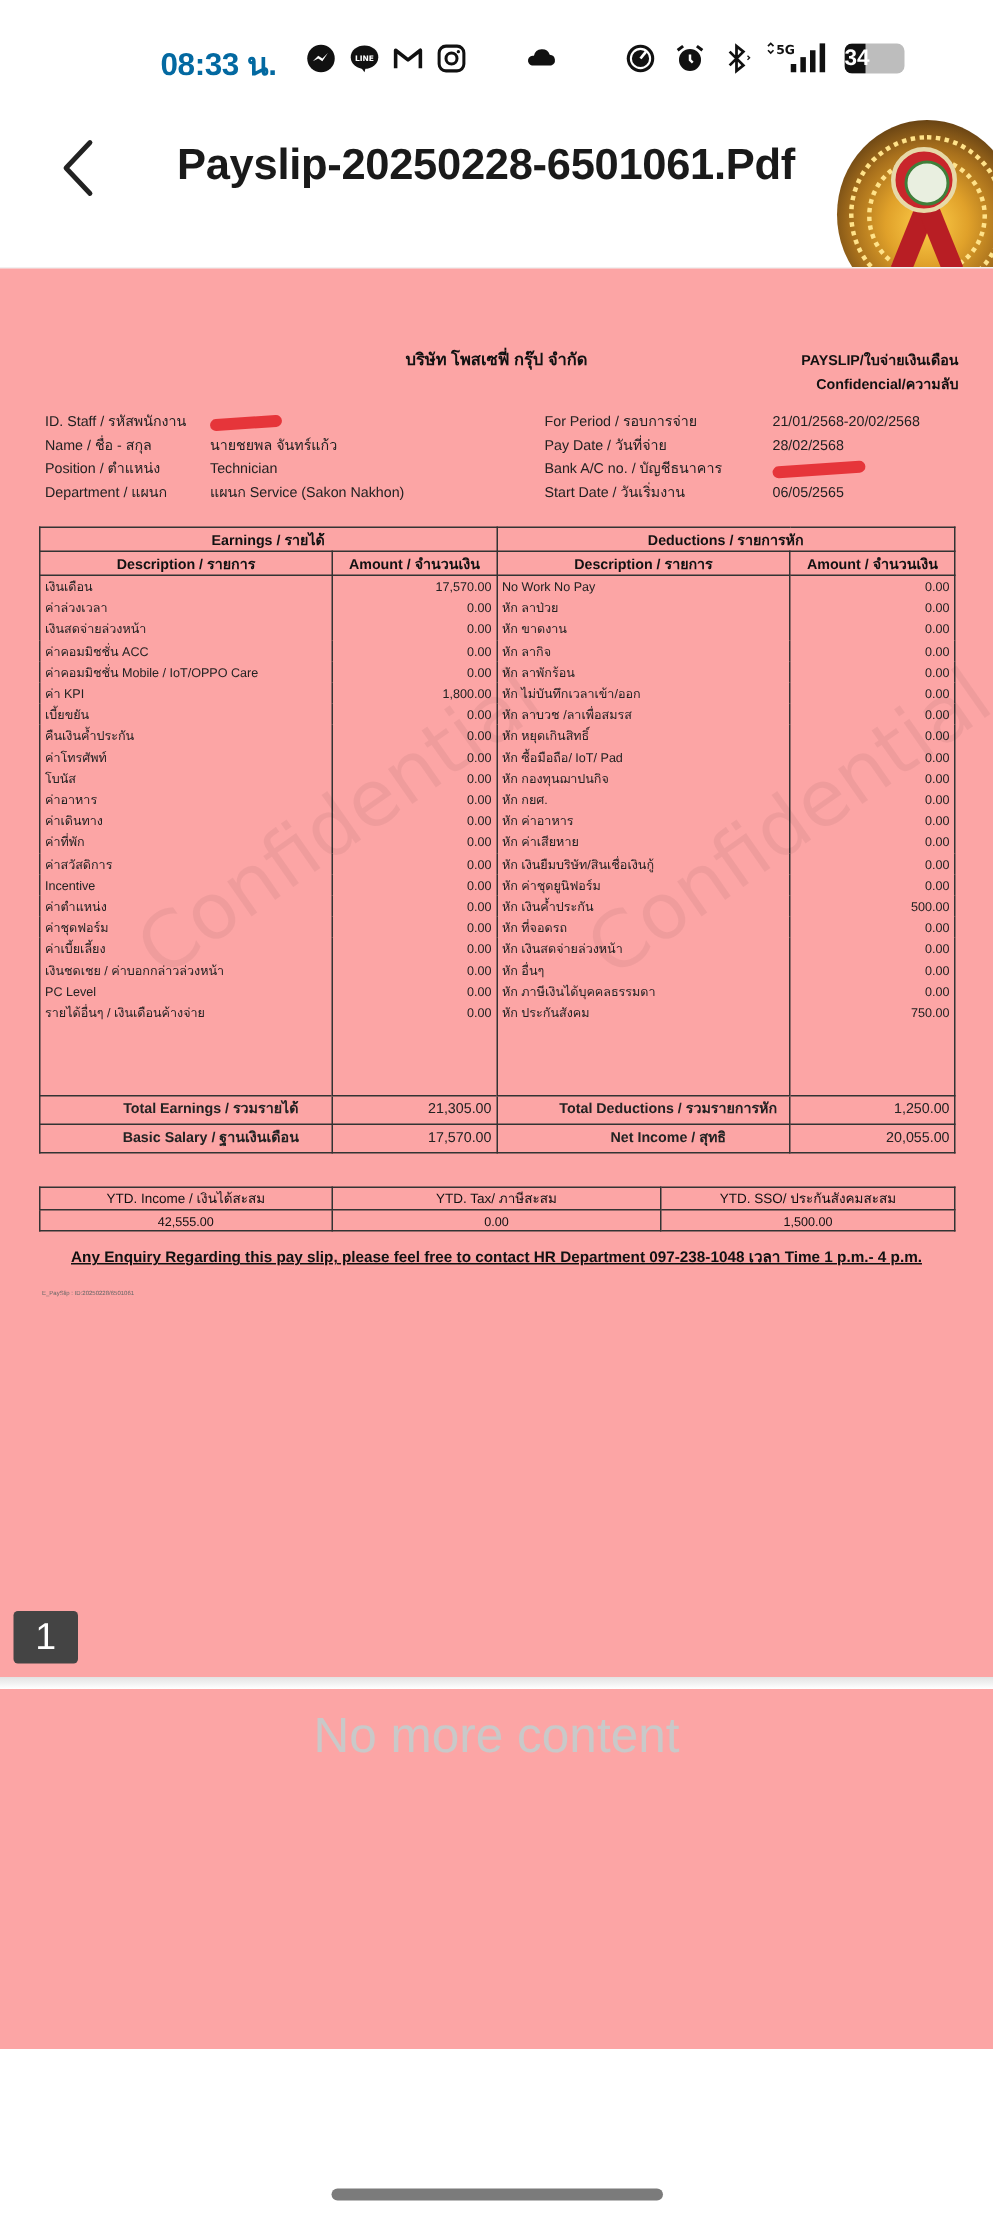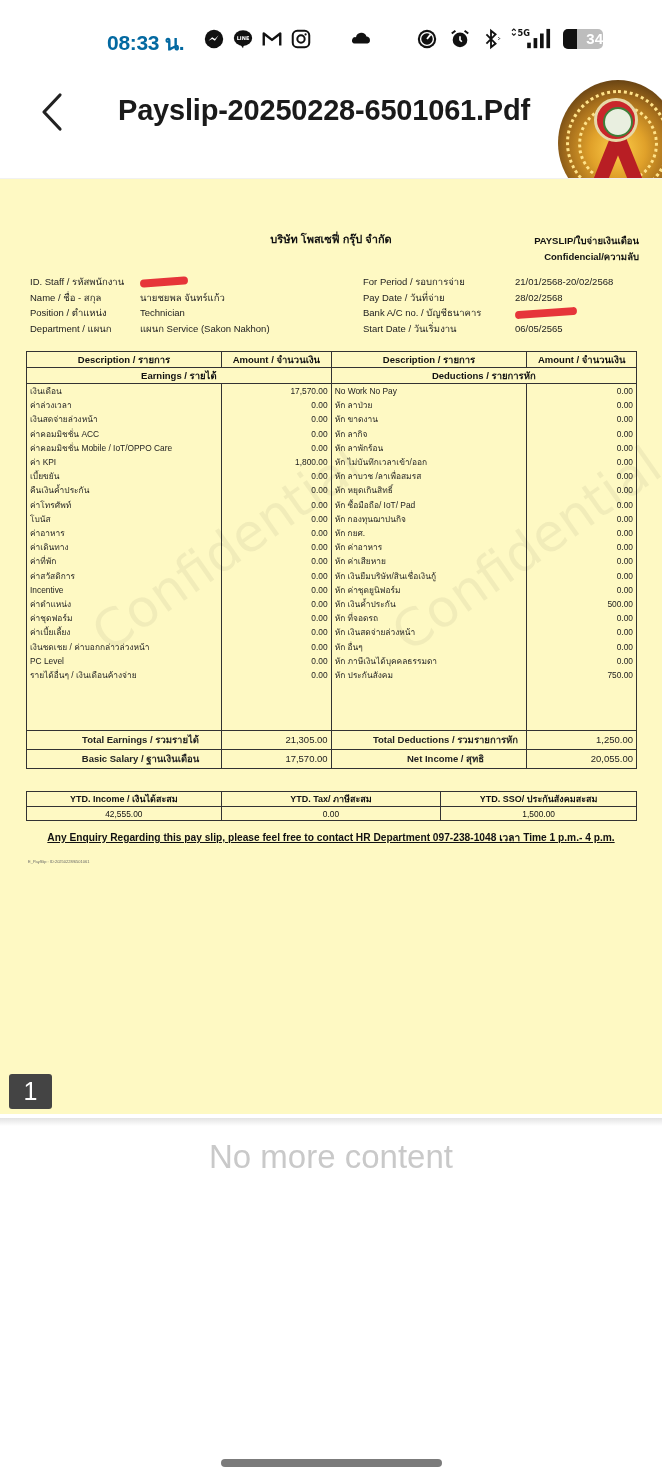--- a/index.html
+++ b/index.html
@@ -6,37 +6,37 @@
   html, body { width: 662px; height: 1480px; background: #ffffff; overflow: hidden; }
   body { position: relative; font-family: "Liberation Sans", "DejaVu Sans", sans-serif; color: #111; }
 
   
   .status-bar { position: absolute; top: 22px; left: 0; width: 662px; height: 36px; }
   .sb-time { position: absolute; left: 107px; top: 4px; font-size: 21px; font-weight: 600; letter-spacing: -0.3px; color: #0369a1; }
   .sb-icon { position: absolute; top: 6px; width: 22px; height: 22px; display: flex; align-items: center; justify-content: center; }
   .sb-icon svg { width: 22px; height: 22px; }
   .sb-battery { position: absolute; left: 563px; top: 7px; width: 40px; height: 20px; border-radius: 5px; background: #bdbdbd; overflow: hidden; }
   .sb-battery .fill { position: absolute; left: 0; top: 0; bottom: 0; width: 14px; background: #111; }
-  .sb-battery span { position: absolute; left: 0; right: 0; top: 1px; text-align: right; font-size: 15px; font-weight: 700; color: #fff; }
+  .sb-battery span { position: absolute; left: 0; right: 0; top: 1px; text-align: left; font-size: 15px; font-weight: 700; color: #fff; }
 
   
   .app-bar { position: absolute; top: 80px; left: 0; width: 662px; height: 64px; }
   .back-btn { position: absolute; left: 34px; top: 10px; width: 34px; height: 44px; display: flex; align-items: center; justify-content: center; }
   .doc-title { position: absolute; left: 118px; top: 14px; font-size: 29px; font-weight: 700; color: #1a1a1a; white-space: nowrap; letter-spacing: -0.2px; }
   .avatar { position: absolute; left: 558px; top: 80px; width: 120px; height: 126px; border-radius: 50%; overflow: hidden;
             background: radial-gradient(circle at 50% 55%, #ffcf4a 0%, #e0a12a 30%, #a8701c 55%, #5b3a12 80%, #2c1c08 100%); box-shadow: 0 0 0 2px #fff; }
   .avatar .ring { position: absolute; border-radius: 50%; border: 3px dotted #ffe38a; }
   .avatar .medal { position: absolute; left: 36px; top: 18px; width: 44px; height: 44px; border-radius: 50%; background: #c9262b; border: 3px solid #e7d9a8; }
   .avatar .medal::after { content: ""; position: absolute; left: 6px; top: 6px; width: 26px; height: 26px; border-radius: 50%; background: #e9efe0; border: 2px solid #3f7f3a; }
   .avatar .rib-l, .avatar .rib-r { position: absolute; top: 56px; width: 14px; height: 46px; background: #b81e24; }
   .avatar .rib-l { left: 44px; transform: rotate(22deg); }
   .avatar .rib-r { left: 62px; transform: rotate(-22deg); }
 
   
-  .pdf-page { position: absolute; top: 178px; left: 0; width: 662px; height: 936px; background: #fef9c3; border-top: 1px solid #f1f1f1; }
+  .pdf-page { position: absolute; top: 178px; left: 0; width: 662px; height: 1188px; background: #fca5a5; border-top: 1px solid #f1f1f1; }
   .pdf-shadow { position: absolute; top: 1118px; left: 0; width: 662px; height: 8px; background: linear-gradient(#e3e3e3, #fff); }
   .company { position: absolute; top: 51px; left: 0; width: 662px; text-align: center; font-size: 11px; font-weight: 700; }
   .payslip-h { position: absolute; top: 54px; left: 504px; width: 135px; text-align: right; font-size: 9.5px; font-weight: 700; line-height: 16px; }
 
   .info { position: absolute; font-size: 9.5px; line-height: 15.5px; color: #222; }
   .info .row { display: flex; height: 15.5px; }
   .info .lbl { width: 110px; white-space: nowrap; }
   .info.right .lbl { width: 152px; }
   .redact { display: inline-block; width: 48px; height: 8px; background: #e6353a; border-radius: 5px; transform: rotate(-4deg); margin-top: 4px; }
 
@@ -49,21 +49,21 @@
   .main-table td.amt { text-align: right; }
   .main-table td.bl { border-left: 1px solid #333; }
   .main-table tr.spacer td { height: 48px; }
   .main-table tr.sum td { border: 1px solid #333; height: 19px; font-size: 9.5px; }
   .main-table tr.sum td.lbl { text-align: center; font-weight: 700; padding-left: 36px; }
 
   .watermark { position: absolute; font-size: 52px; color: rgba(0,0,0,0.05); transform: rotate(-35deg); font-family: "DejaVu Sans", sans-serif; pointer-events: none; }
 
   .ytd-table { position: absolute; left: 26px; top: 612px; width: 611px; border-collapse: collapse; font-size: 8.4px; border: 1.5px solid #333; }
   .ytd-table td { border: 1px solid #333; text-align: center; height: 14px; }
-  .ytd-table tr.hd td { font-weight: 700; font-size: 9px; height: 15px; }
+  .ytd-table tr.hd td { font-weight: 400; font-size: 9px; height: 15px; }
 
   .enquiry { position: absolute; left: 0; width: 662px; text-align: center; font-weight: 700; font-size: 10.2px; text-decoration: underline; }
   .foot-id { position: absolute; left: 28px; top: 680px; font-size: 4px; color: #666; white-space: nowrap; }
 
   .page-badge { position: absolute; left: 9px; top: 1074px; width: 43px; height: 35px; background: #444; border-radius: 3px; color: #fff; font-size: 25px; text-align: center; line-height: 35px; }
   .no-more { position: absolute; top: 1138px; left: 0; width: 662px; text-align: center; font-size: 33px; color: #c9c9c9; font-weight: 300; }
   .home-bar { position: absolute; left: 221px; top: 1459px; width: 221px; height: 8px; background: #7b7b7b; border-radius: 4px; }
 </style>
 </head>
 <body>
@@ -204,28 +204,28 @@
 
   <table class="main-table">
     <colgroup>
         <col class="col-desc">
         <col class="col-amt">
         <col class="col-desc">
         <col class="col-amt">
       </colgroup>
     <tbody>
         <tr>
+      <th colspan="2">Earnings / รายได้</th>
+      <th colspan="2">Deductions / รายการหัก</th>
+    </tr>
+    <tr>
       <th>Description / รายการ</th>
       <th>Amount / จำนวนเงิน</th>
       <th>Description / รายการ</th>
       <th>Amount / จำนวนเงิน</th>
-    </tr>
-    <tr>
-      <th colspan="2">Earnings / รายได้</th>
-      <th colspan="2">Deductions / รายการหัก</th>
     </tr>
     </tbody>
       <tbody id="rows-body">
         <tr>
           <td>เงินเดือน</td>
           <td class="amt bl">17,570.00</td>
           <td class="bl">No Work No Pay</td>
           <td class="amt bl">0.00</td>
         </tr>
         <tr>

